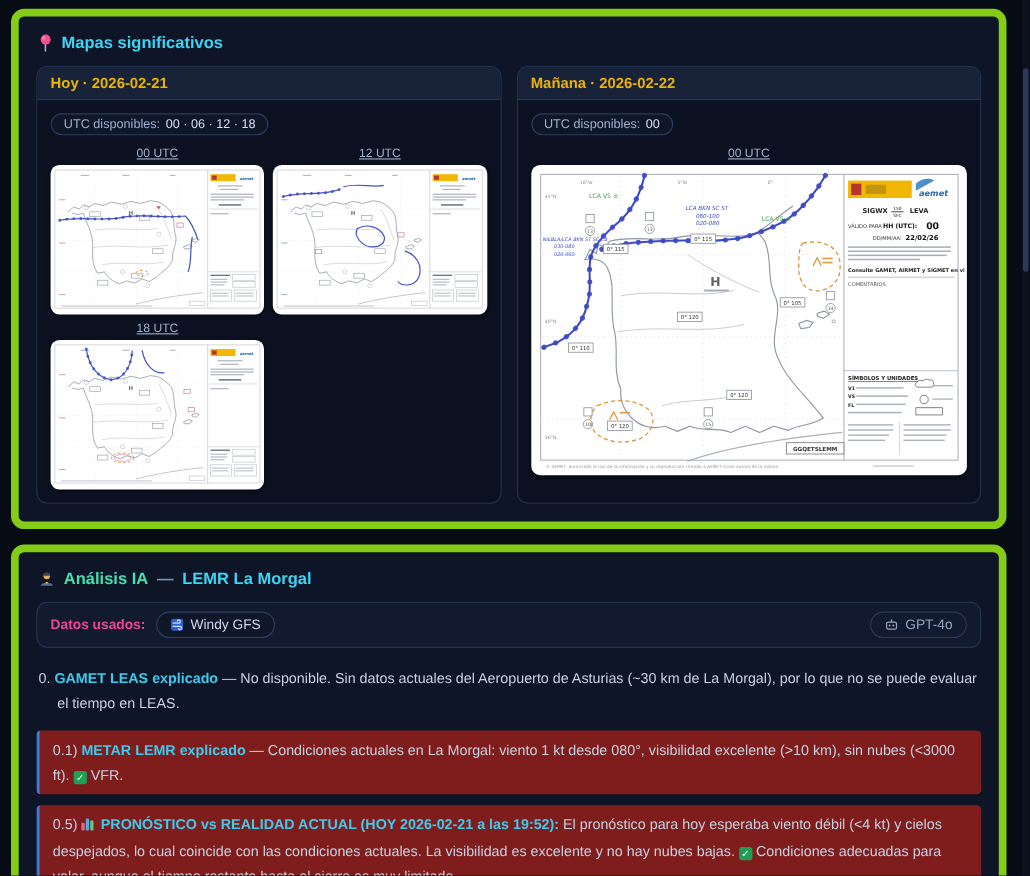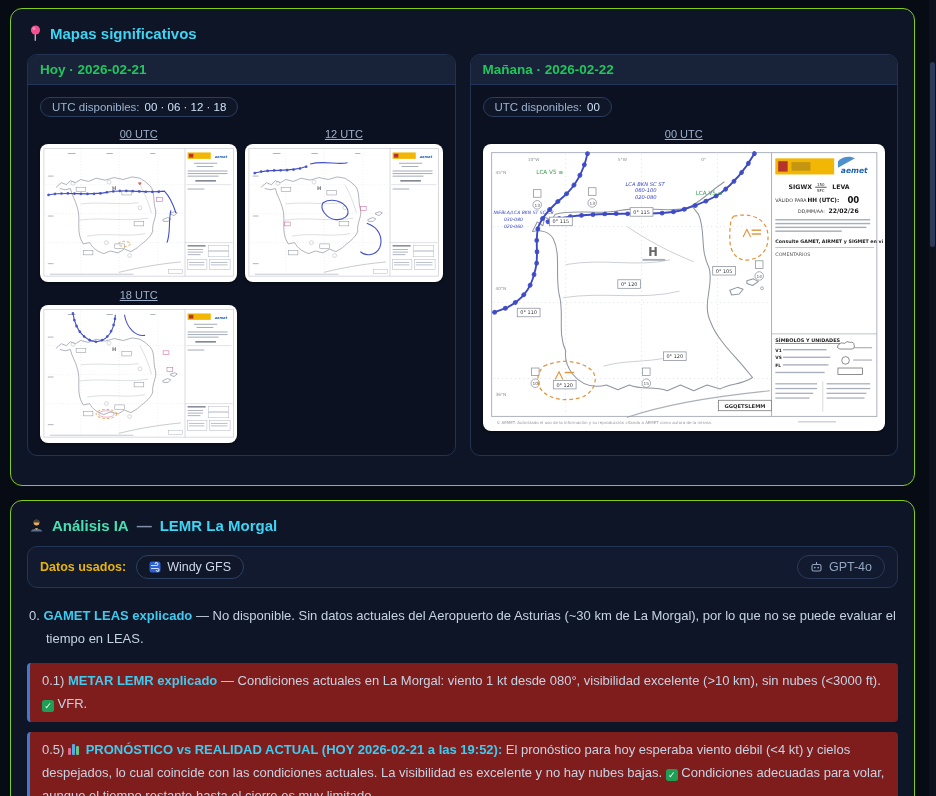--- a/index.html
+++ b/index.html
@@ -4,32 +4,32 @@
 <style>
   html,body{margin:0;padding:0;}
   body{
     width:936px;height:796px;overflow:hidden;position:relative;
     background:#070b14;
     font-family:"Liberation Sans","DejaVu Sans",sans-serif;
     -webkit-font-smoothing:antialiased;
   }
   .page{position:absolute;left:10px;right:21px;top:8px;}
   .section{
-    background:#0d1526;border:1px solid #84cc16;border-radius:12px;
-    padding:14px 16px 29px 16px;box-sizing:border-box;
+    background:#0d1526;border:7px solid #84cc16;border-radius:12px;
+    padding:14px 16px 16px 16px;box-sizing:border-box;
   }
   .section + .section{margin-top:14px;}
   .sec-title{display:flex;align-items:center;gap:8px;font-size:15px;font-weight:bold;margin:2px 0 12px 2px;}
   .t-cyan{color:#3fd4f4;}
   .t-green{color:#46e0b2;}
   .t-dash{color:#7e90ab;font-weight:bold;}
   .panels{display:flex;gap:14px;}
   .panel{flex:1 1 0;background:#0b1120;border:1px solid #223352;border-radius:10px;overflow:hidden;}
   .panel-header{
-    background:#182238;border-bottom:1px solid #24345a;color:#22c55e;
+    background:#182238;border-bottom:1px solid #24345a;color:#eab308;
     font-size:13.5px;font-weight:bold;padding:7px 12px;
   }
   .panel-body{padding:12px;}
   .pill{
     display:inline-flex;gap:5px;align-items:center;
     border:1px solid #2c3d5e;border-radius:12px;padding:3px 11px;
     font-size:11.5px;color:#9db1cf;margin-bottom:8px;background:#0e1628;
   }
   .pill .vals{color:#cfe0f7;}
   .maps-grid{display:grid;grid-template-columns:1fr 1fr;gap:4px 8px;}
@@ -37,21 +37,21 @@
   .map-caption{font-size:11px;color:#9fb0ca;text-align:center;margin:3px 0 4px 0;text-decoration:underline;}
   .map-card{background:#ffffff;border-radius:8px;padding:2px;box-shadow:0 1px 3px rgba(0,0,0,.5);}
   .map-card svg{display:block;width:100%;height:auto;}
   
   .datos-bar{
     display:flex;align-items:center;justify-content:space-between;
     background:#111a2e;border:1px solid #243454;border-radius:10px;
     padding:8px 12px;margin-bottom:16px;
   }
   .datos-left{display:flex;align-items:center;gap:10px;}
-  .datos-label{font-size:12.5px;font-weight:bold;color:#eab308;}
+  .datos-label{font-size:12.5px;font-weight:bold;color:#ec4899;}
   .chip{
     display:inline-flex;align-items:center;gap:6px;
     border:1px solid #2e4061;border-radius:14px;background:#0f1729;
     padding:4px 12px;font-size:12.5px;color:#cdd9ec;
   }
   .chip.ghost{color:#93a5c0;background:transparent;border-color:#2a3a58;}
   
   .a-line{
     color:#c6d2e2;font-size:13px;line-height:1.8;margin:0 2px 12px 2px;
     padding-left:17px;text-indent:-17px;

